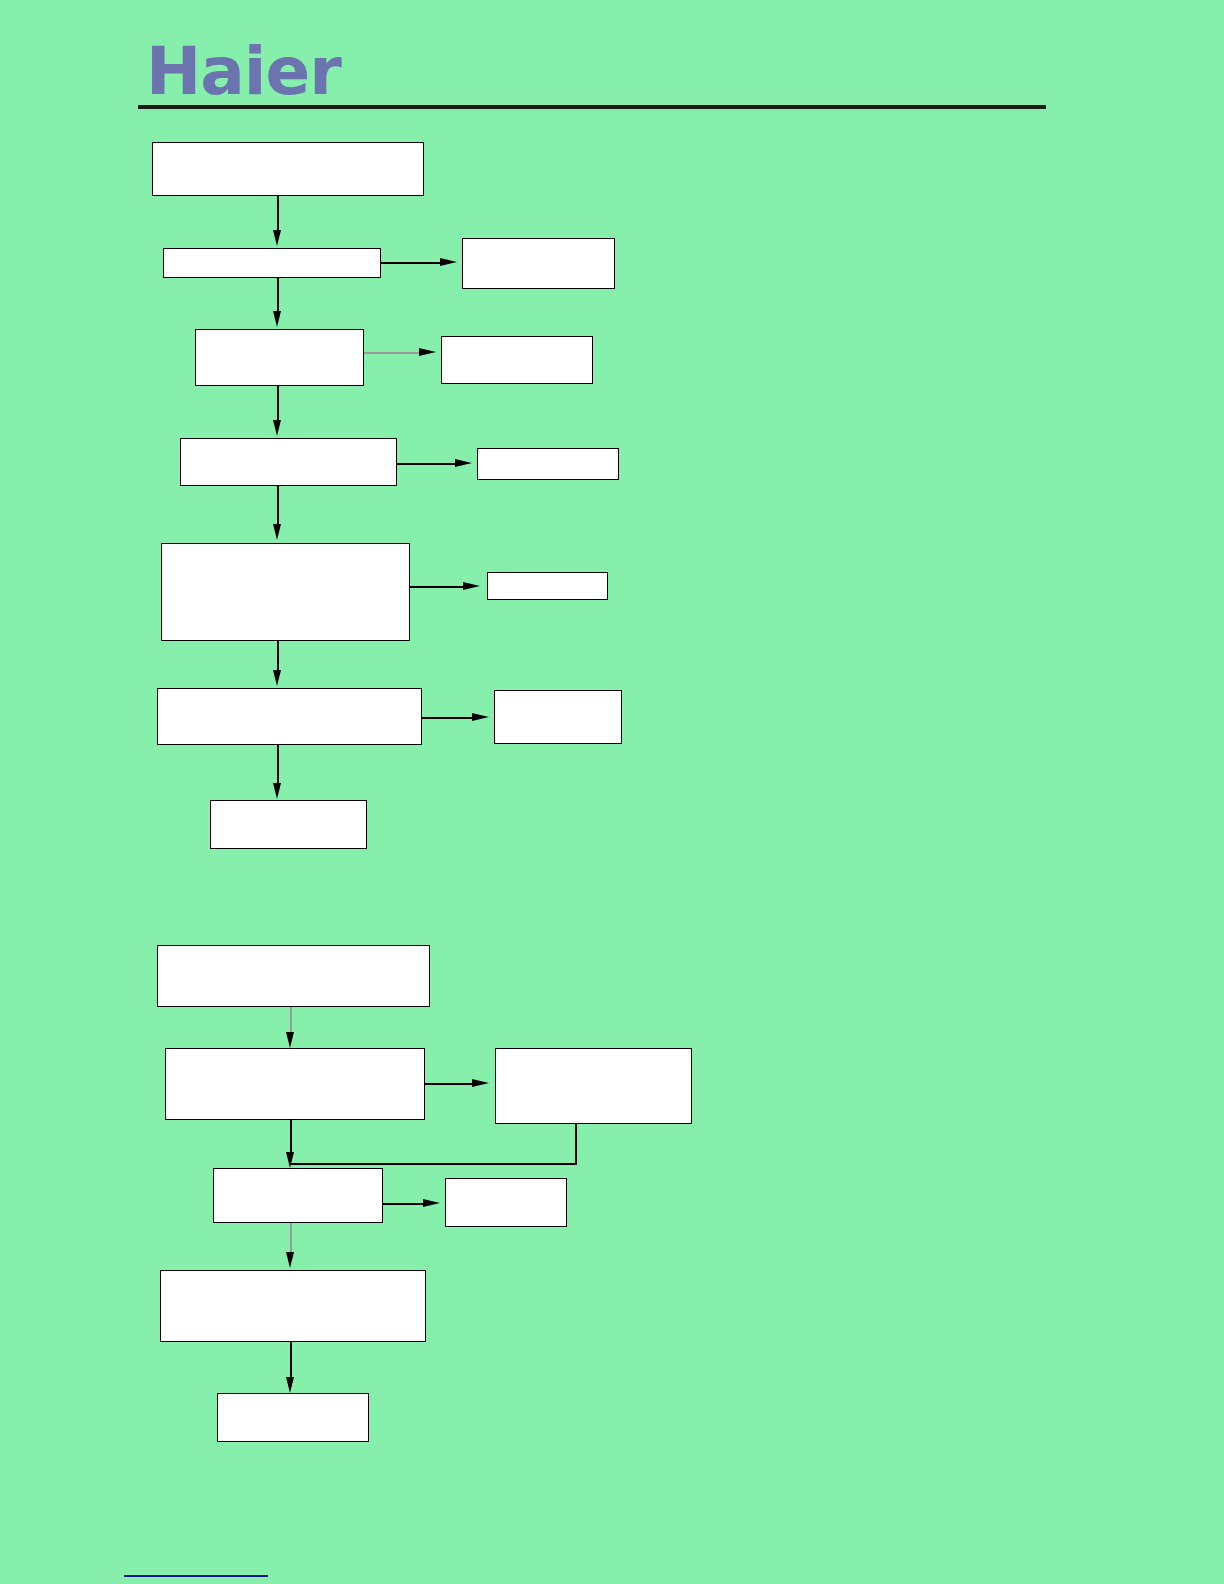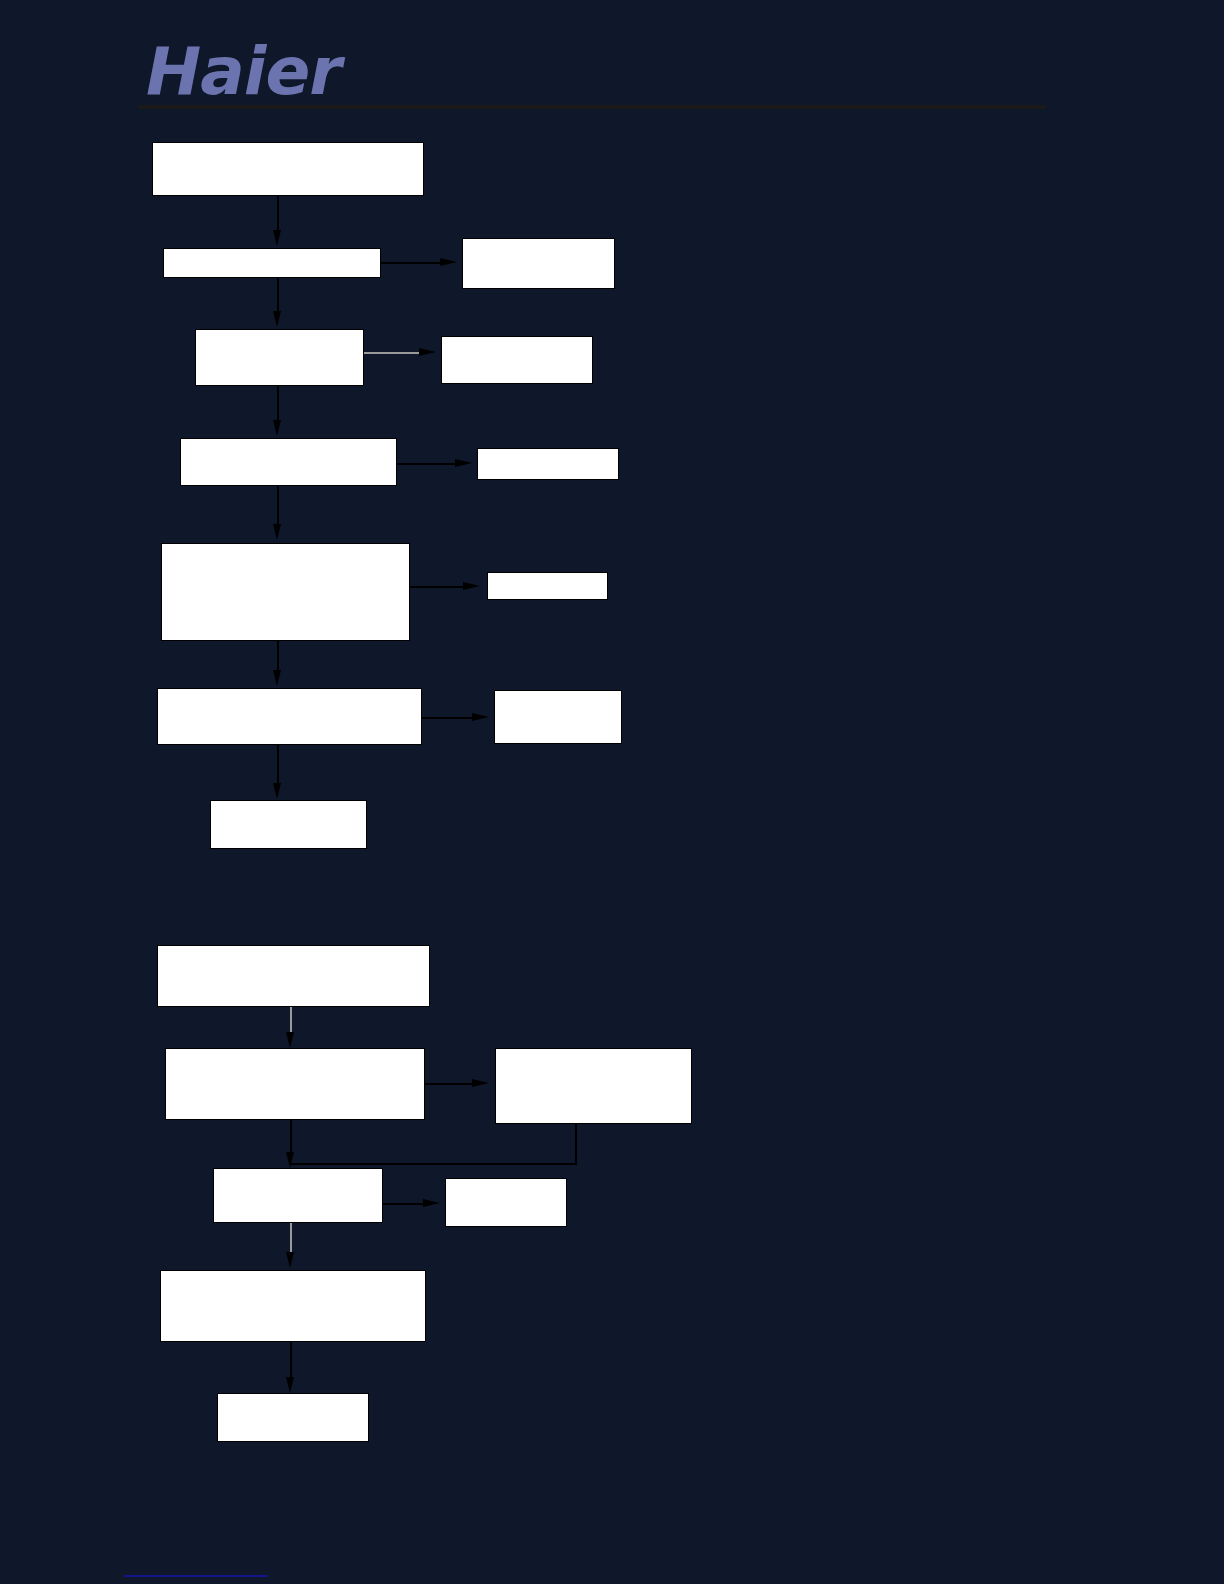--- a/index.html
+++ b/index.html
@@ -8,23 +8,22 @@
     background: #ffffff;
   }
   body {
     font-family: "Liberation Sans", sans-serif;
     color: #000000;
   }
   #page {
     position: relative;
     width: 1224px;
     height: 1584px;
-    background: #0f172a;
+    background: #86efac;
     overflow: hidden;
-    font-style: italic;
   }
 
   
   #brand-logo {
     position: absolute;
     left: 146px;
     top: 34px;
     width: 200px;
     height: 76px;
     color: #6b74ae;

